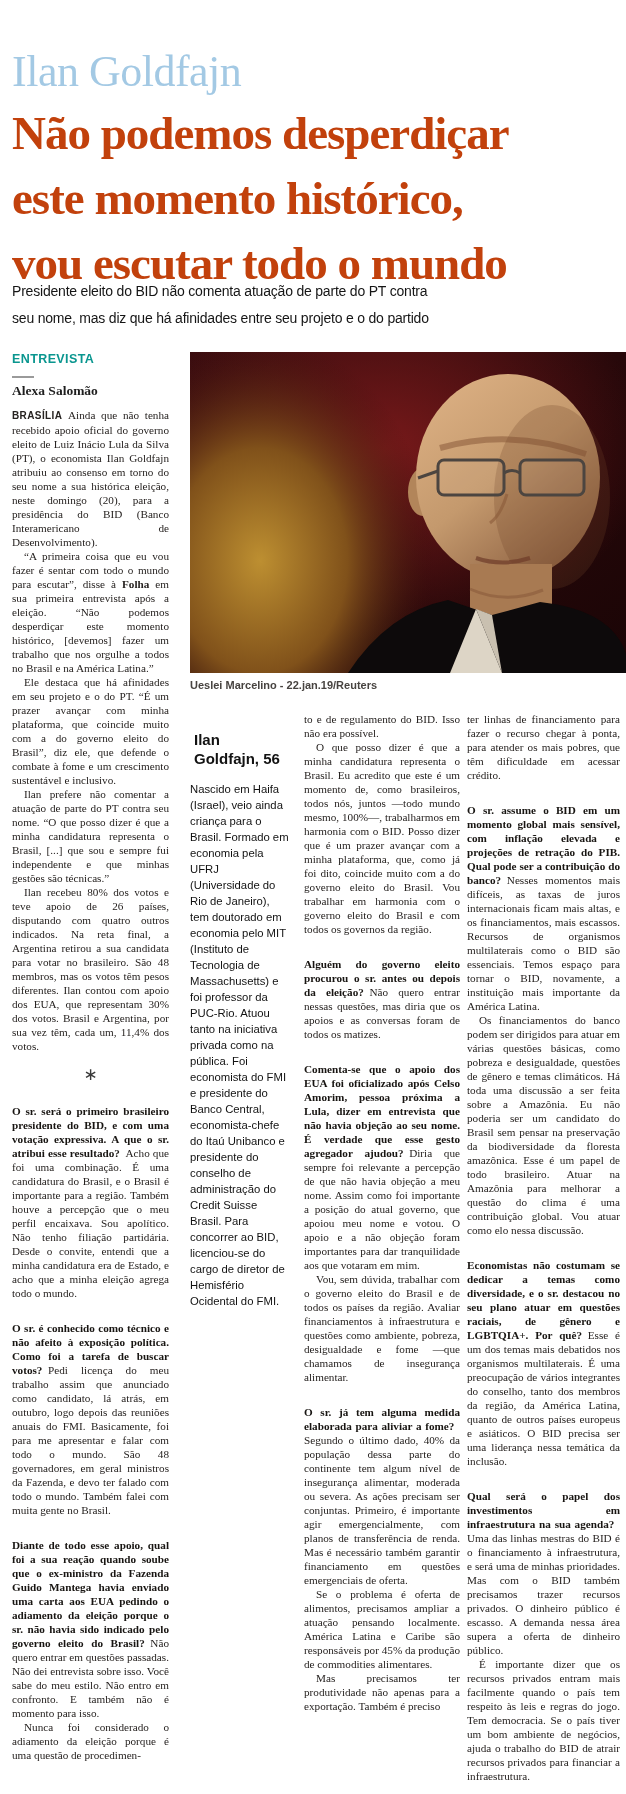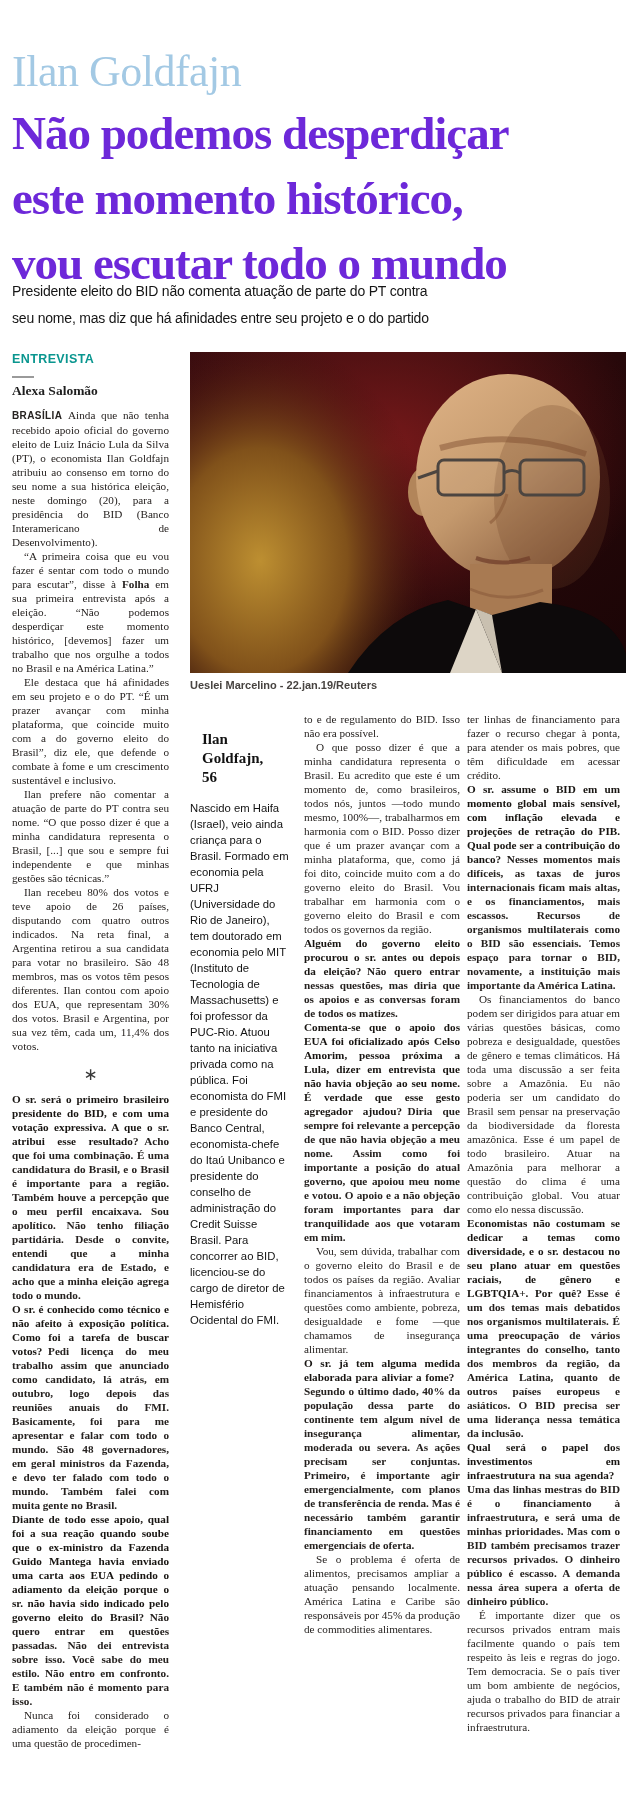--- a/index.html
+++ b/index.html
@@ -1,48 +1,48 @@
 <!DOCTYPE html>
 <html lang="pt-BR"><head>
 <meta charset="utf-8">
 <style>
   html,body{margin:0;padding:0;background:#fff;}
   .page{position:relative;width:626px;height:1794px;background:#ffffff;overflow:hidden;
         font-family:"Liberation Serif",serif;color:#262220;border-radius:24px;}
   .kicker{position:absolute;left:12px;top:12px;font-size:44px;line-height:1.05;
           color:#a3c9e4;font-weight:normal;letter-spacing:-0.5px;}
   .headline{position:absolute;left:12px;top:70px;width:606px;font-weight:bold;
-            font-size:47px;line-height:65px;color:#6d28d9;letter-spacing:-1px;}
+            font-size:47px;line-height:65px;color:#c2410c;letter-spacing:-1px;}
   .headline div{white-space:nowrap;}
   .subhead{position:absolute;left:12px;top:278px;width:610px;
            font-family:"Liberation Sans",sans-serif;font-size:14px;line-height:27px;
            color:#151515;letter-spacing:-0.2px;}
   .subhead div{white-space:nowrap;}
   .section-label{position:absolute;left:12px;top:352px;
            font-family:"Liberation Sans",sans-serif;font-weight:bold;font-size:12.5px;
            color:#0a968f;letter-spacing:.4px;}
   .byline-dash{position:absolute;left:12px;top:376px;width:22px;height:2px;background:#9a9a9a;}
   .byline{position:absolute;left:12px;top:383px;font-weight:bold;font-size:13.5px;color:#1e1e1e;}
   .photo{position:absolute;left:190px;top:352px;width:436px;height:321px;background:#2a0a0c;}
   .caption{position:absolute;left:190px;top:679px;width:430px;
            font-family:"Liberation Sans",sans-serif;font-weight:bold;font-size:11px;color:#474340;}
   .col{position:absolute;overflow:hidden;text-align:justify;
        font-size:11.2px;line-height:14px;hyphens:auto;-webkit-hyphens:auto;}
   .col-1{left:12px;top:408px;width:157px;height:1380px;}
   .col-3{left:304px;top:712px;width:156px;height:1078px;}
   .col-4{left:467px;top:712px;width:153px;height:1078px;}
   .col p{margin:0;}
   .col p.indent{text-indent:12px;}
-  .col p.q{margin-top:0;font-weight:bold;}
+  .col p.q{margin-top:21px;}
   .col p.q b{color:#181512;}
   .col p.lead b{font-size:10px;letter-spacing:.4px;font-family:"Liberation Sans",sans-serif;}
   .col .star{text-align:center;font-size:17px;line-height:17px;margin:13px 0 9px;color:#3a3a3a;}
   .bio{position:absolute;left:190px;top:730px;width:101px;
        font-family:"Liberation Sans",sans-serif;color:#121212;}
-  .bio-title{font-weight:bold;font-size:15px;line-height:19px;margin:0 12px 13px;font-family:Liberation Serif, serif;}
+  .bio-title{font-weight:bold;font-size:15px;line-height:19px;margin:0 4px 13px;}
   .bio-text{font-size:11.3px;line-height:16px;margin:0;}
 </style>
 </head>
 <body>
 
 <div class="page">
 
   <h2 class="kicker">Ilan Goldfajn</h2>
 
   <h1 class="headline">
@@ -124,20 +124,21 @@
       <p class="indent">Nunca foi considerado o adiamento da eleição porque é uma questão de procedimen-</p>
     </div>
   <div class="col col-3">
       <p class="cont">to e de regulamento do BID. Isso não era possível.</p>
       <p class="indent">O que posso dizer é que a minha candidatura representa o Brasil. Eu acredito que este é um momento de, como brasileiros, todos nós, juntos —todo mundo mesmo, 100%—, trabalharmos em harmonia com o BID. Posso dizer que é um prazer avançar com a minha plataforma, que, como já foi dito, coincide muito com a do governo eleito do Brasil. Vou trabalhar em harmonia com o governo eleito do Brasil e com todos os governos da região.</p>
       <p class="q"><b>Alguém do governo eleito procurou o sr. antes ou depois da eleição?</b> Não quero entrar nessas questões, mas diria que os apoios e as conversas foram de todos os matizes.</p>
       <p class="q"><b>Comenta-se que o apoio dos EUA foi oficializado após Celso Amorim, pessoa próxima a Lula, dizer em entrevista que não havia objeção ao seu nome. É verdade que esse gesto agregador ajudou?</b> Diria que sempre foi relevante a percepção de que não havia objeção a meu nome. Assim como foi importante a posição do atual governo, que apoiou meu nome e votou. O apoio e a não objeção foram importantes para dar tranquilidade aos que votaram em mim.</p>
       <p class="indent">Vou, sem dúvida, trabalhar com o governo eleito do Brasil e de todos os países da região. Avaliar financiamentos à infraestrutura e questões como ambiente, pobreza, desigualdade e fome —que chamamos de insegurança alimentar.</p>
       <p class="q"><b>O sr. já tem alguma medida elaborada para aliviar a fome?</b> Segundo o último dado, 40% da população dessa parte do continente tem algum nível de insegurança alimentar, moderada ou severa. As ações precisam ser conjuntas. Primeiro, é importante agir emergencialmente, com planos de transferência de renda. Mas é necessário também garantir financiamento em questões emergenciais de oferta.</p>
       <p class="indent">Se o problema é oferta de alimentos, precisamos ampliar a atuação pensando localmente. América Latina e Caribe são responsáveis por 45% da produção de commodities alimentares.</p>
+      <p class="indent">Mas precisamos ter produtividade não apenas para a exportação. Também é preciso</p>
     </div>
   <div class="col col-4">
       <p class="cont">ter linhas de financiamento para fazer o recurso chegar à ponta, para atender os mais pobres, que têm dificuldade em acessar crédito.</p>
       <p class="q"><b>O sr. assume o BID em um momento global mais sensível, com inflação elevada e projeções de retração do PIB. Qual pode ser a contribuição do banco?</b> Nesses momentos mais difíceis, as taxas de juros internacionais ficam mais altas, e os financiamentos, mais escassos. Recursos de organismos multilaterais como o BID são essenciais. Temos espaço para tornar o BID, novamente, a instituição mais importante da América Latina.</p>
       <p class="indent">Os financiamentos do banco podem ser dirigidos para atuar em várias questões básicas, como pobreza e desigualdade, questões de gênero e temas climáticos. Há toda uma discussão a ser feita sobre a Amazônia. Eu não poderia ser um candidato do Brasil sem pensar na preservação da biodiversidade da floresta amazônica. Esse é um papel de todo brasileiro. Atuar na Amazônia para melhorar a questão do clima é uma contribuição global. Vou atuar como elo nessa discussão.</p>
       <p class="q"><b>Economistas não costumam se dedicar a temas como diversidade, e o sr. destacou no seu plano atuar em questões raciais, de gênero e LGBTQIA+. Por quê?</b> Esse é um dos temas mais debatidos nos organismos multilaterais. É uma preocupação de vários integrantes do conselho, tanto dos membros da região, da América Latina, quanto de outros países europeus e asiáticos. O BID precisa ser uma liderança nessa temática da inclusão.</p>
       <p class="q"><b>Qual será o papel dos investimentos em infraestrutura na sua agenda?</b> Uma das linhas mestras do BID é o financiamento à infraestrutura, e será uma de minhas prioridades. Mas com o BID também precisamos trazer recursos privados. O dinheiro público é escasso. A demanda nessa área supera a oferta de dinheiro público.</p>
       <p class="indent">É importante dizer que os recursos privados entram mais facilmente quando o país tem respeito às leis e regras do jogo. Tem democracia. Se o país tiver um bom ambiente de negócios, ajuda o trabalho do BID de atrair recursos privados para financiar a infraestrutura.</p>
     </div>
 

